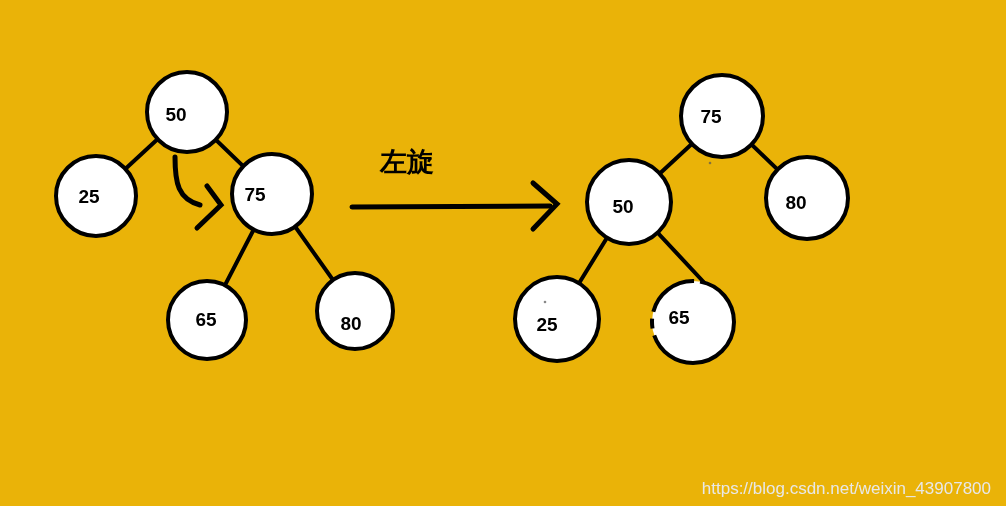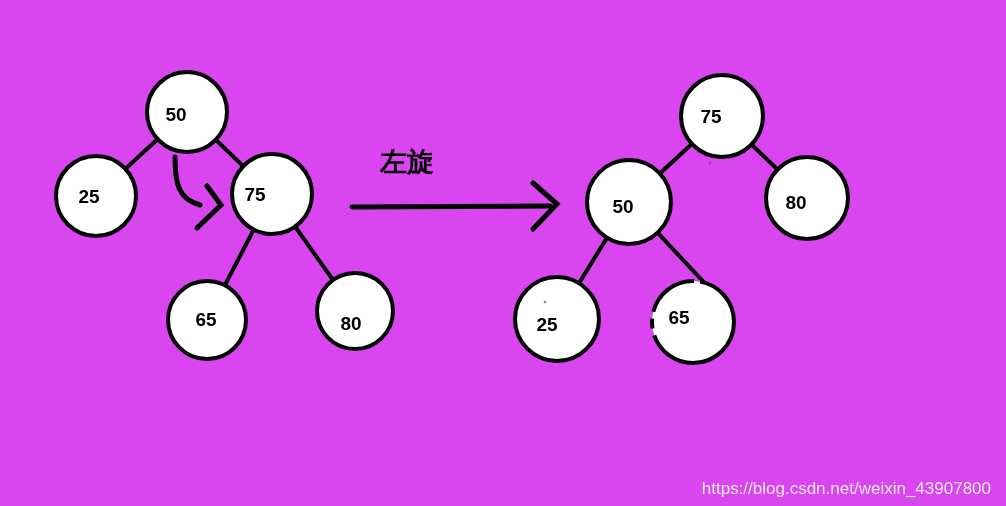--- a/index.html
+++ b/index.html
@@ -5,21 +5,21 @@
   html, body {
     margin: 0;
     padding: 0;
     background: #ffffff;
     font-family: "Liberation Sans", "DejaVu Sans", sans-serif;
   }
   .canvas {
     position: relative;
     width: 1006px;
     height: 506px;
-    background: #d946ef;
+    background: #eab308;
     overflow: hidden;
   }
   svg { display: block; }
   .edge {
     stroke: #000000;
     stroke-width: 4;
     stroke-linecap: round;
     fill: none;
   }
   .node-circle {

